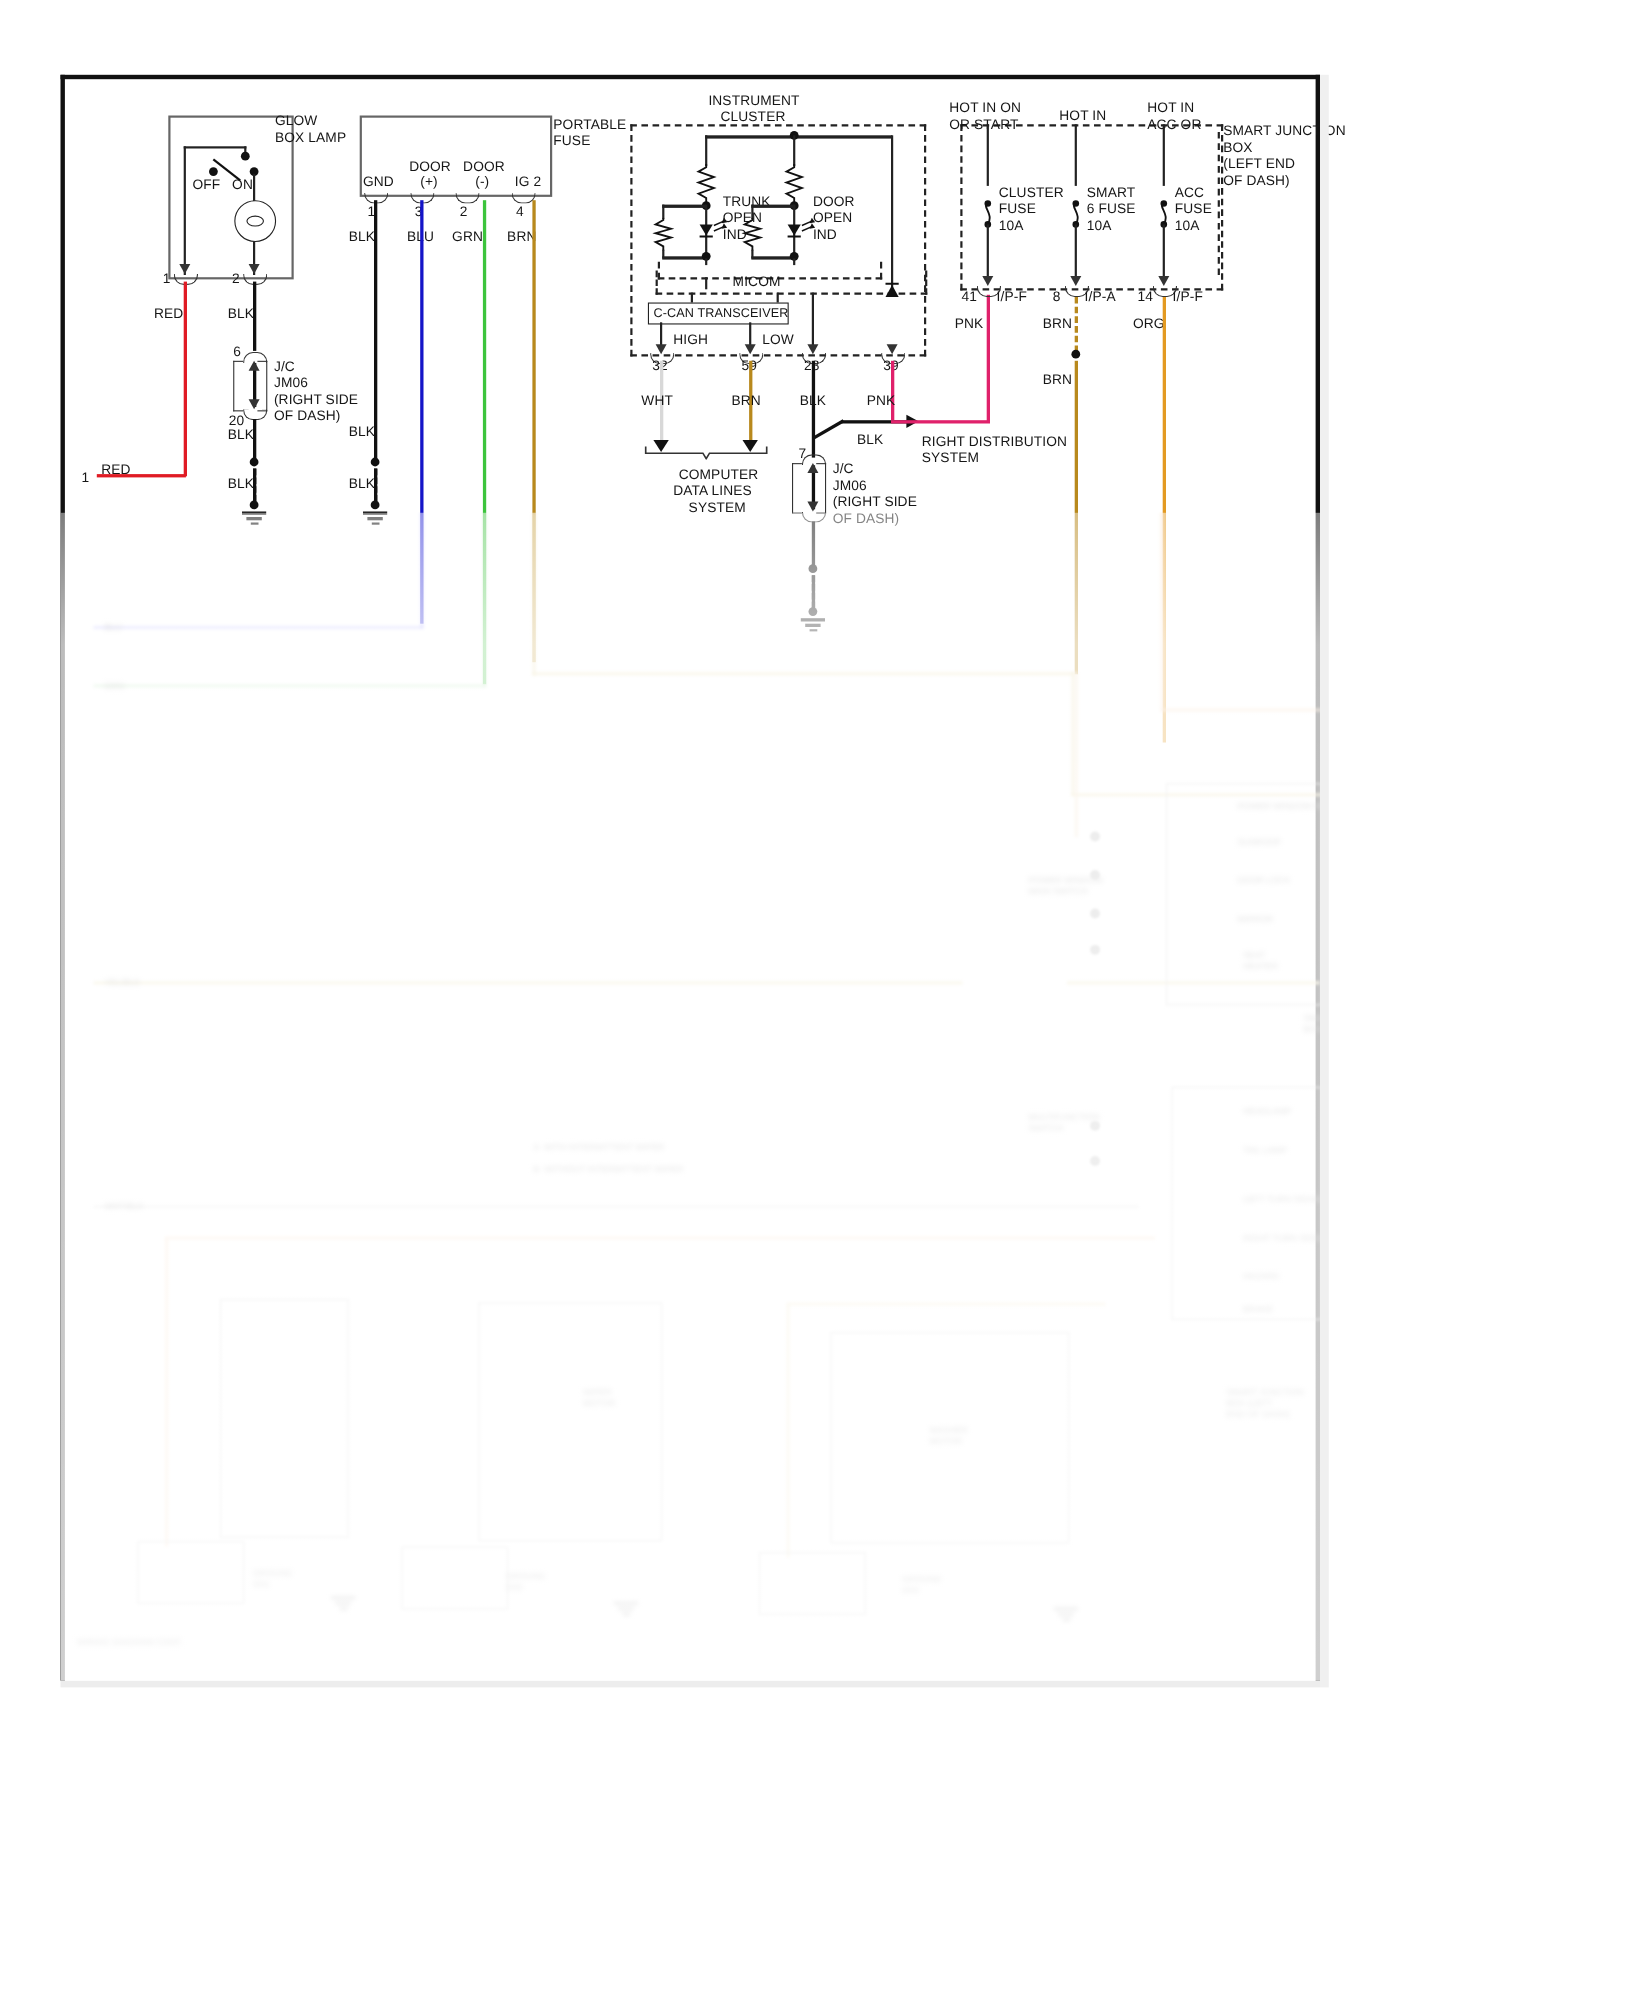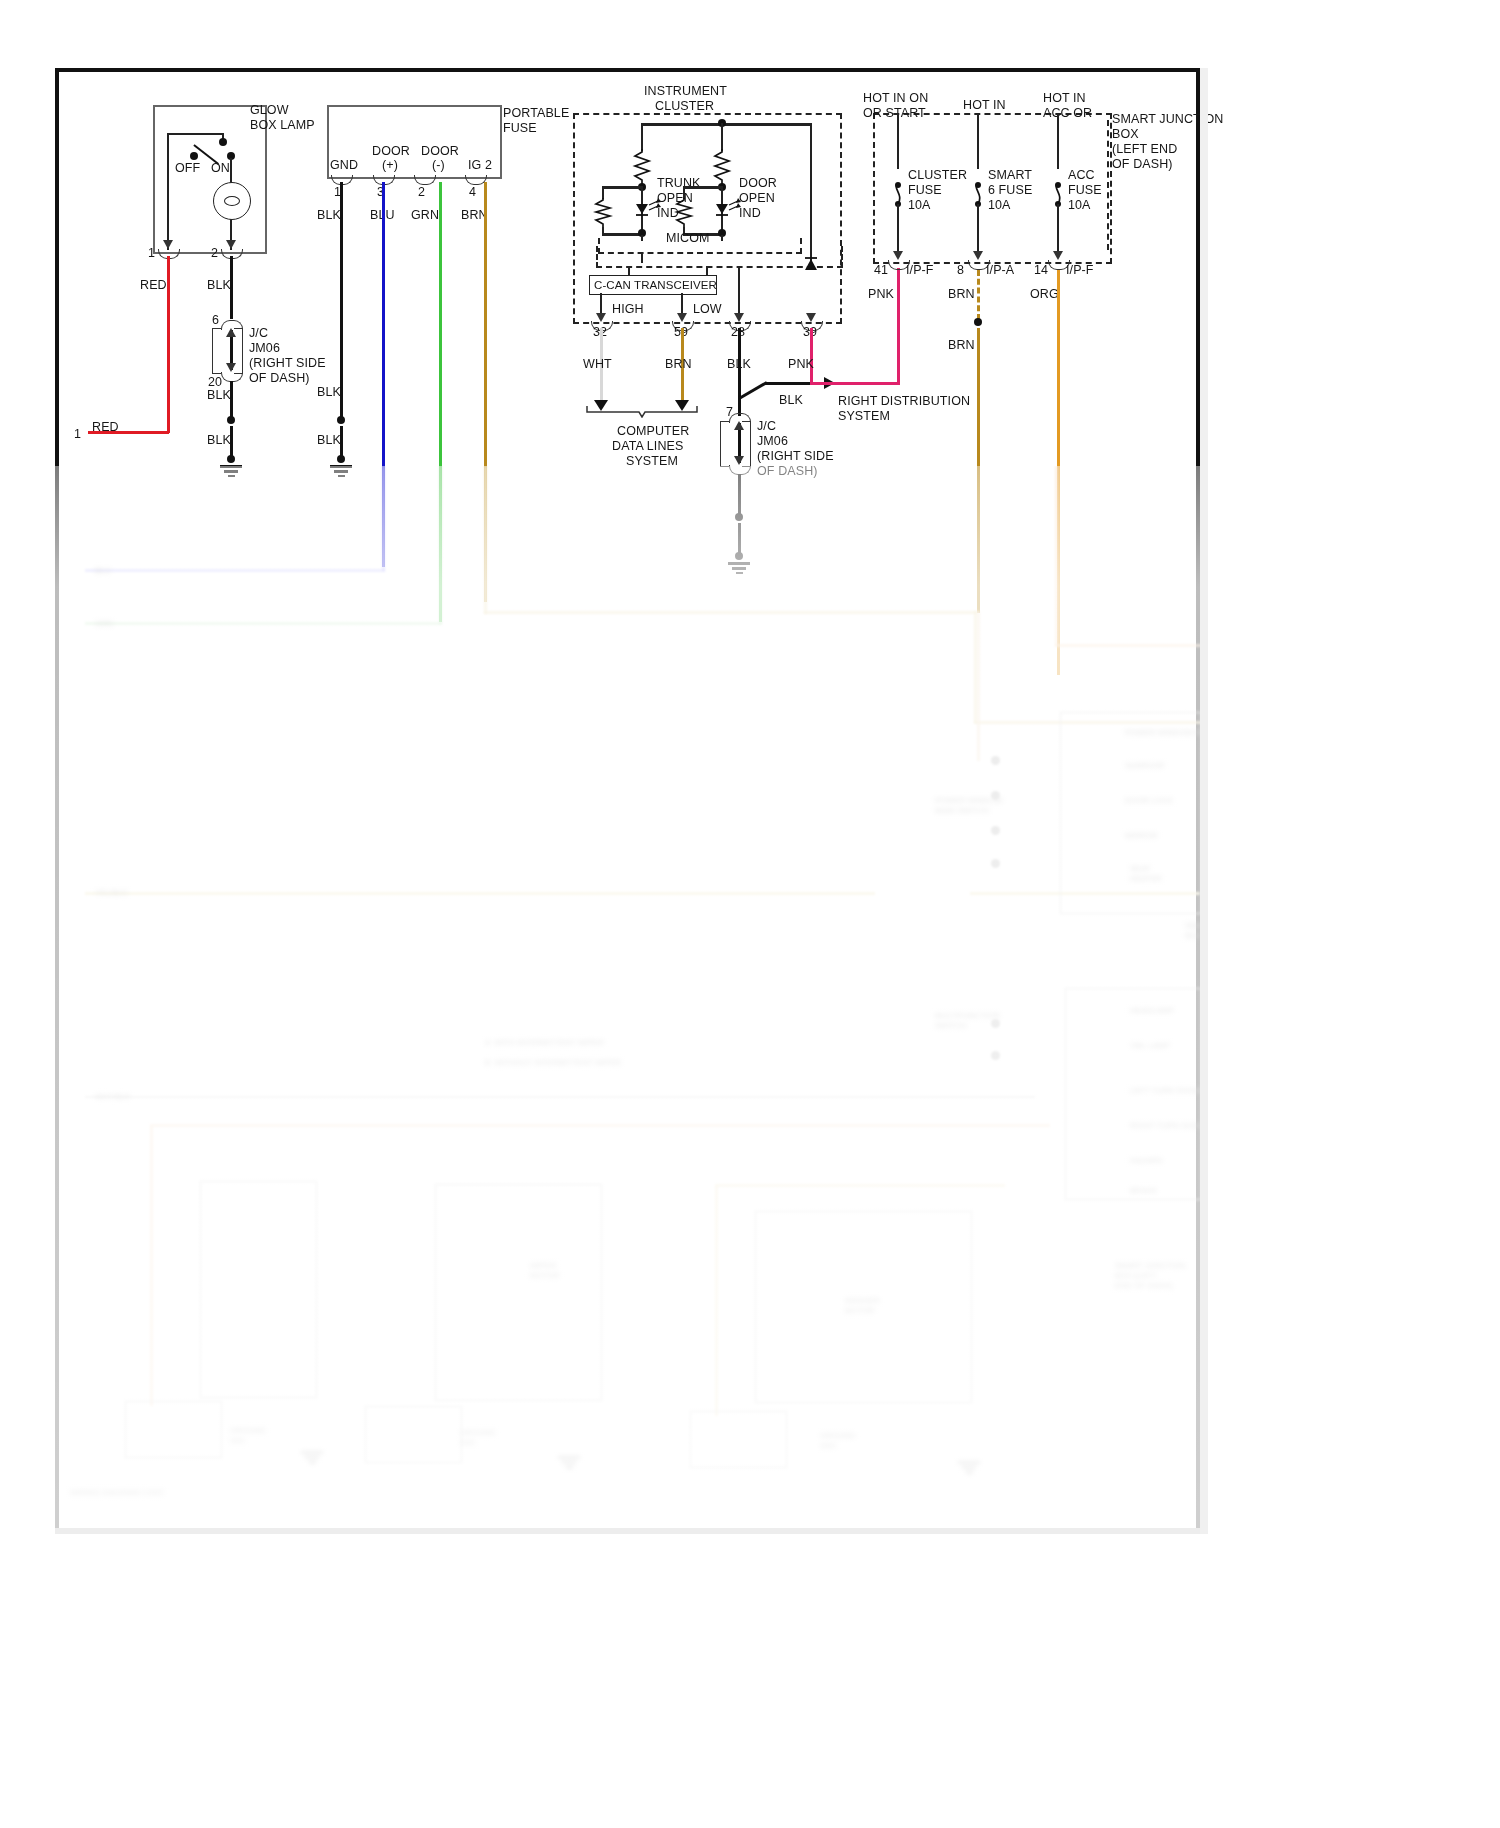--- a/index.html
+++ b/index.html
@@ -242,21 +242,21 @@
   <div class="lbl" style="left:739px;top:176px;">DOOR</div>
   <div class="lbl" style="left:739px;top:191px;">OPEN</div>
   <div class="lbl" style="left:739px;top:206px;">IND</div>
 
   <div style="position:absolute;left:598px;top:238px;width:200px;height:14px;border-left:2px dashed #222;border-right:2px dashed #222;border-bottom:2px dashed #222;"></div>
   <div class="w vw thinblk" style="left:641px;top:235px;width:1.6px;height:6px;"></div>
   <div class="w vw thinblk" style="left:721px;top:235px;width:1.6px;height:6px;"></div>
   <div class="w vw thinblk" style="left:641px;top:252px;width:1.6px;height:11px;"></div>
 
   <div style="position:absolute;left:596px;top:246px;width:243px;height:20px;border:2px dashed #222;border-top:none;"></div>
-  <div class="lbl" style="left:666px;top:231px;">MICOM</div>
+  <div class="lbl" style="left:666px;top:249px;">MICOM</div>
 
   <div class="w vw thinblk" style="left:628px;top:266px;width:1.6px;height:11px;"></div>
   <div class="w vw thinblk" style="left:706px;top:266px;width:1.6px;height:11px;"></div>
   <div class="box2" style="left:589px;top:275px;width:126px;height:18px;background:#fff;"></div>
   <div class="lbl sm" style="left:594px;top:278px;">C-CAN TRANSCEIVER</div>
 
   <div class="w vw thinblk" style="left:600px;top:293px;width:1.6px;height:24px;"></div>
   <div class="chev" style="left:596px;top:313px;"></div>
   <div class="lbl" style="left:612px;top:302px;">HIGH</div>
   <div class="w vw thinblk" style="left:681px;top:293px;width:1.6px;height:24px;"></div>

